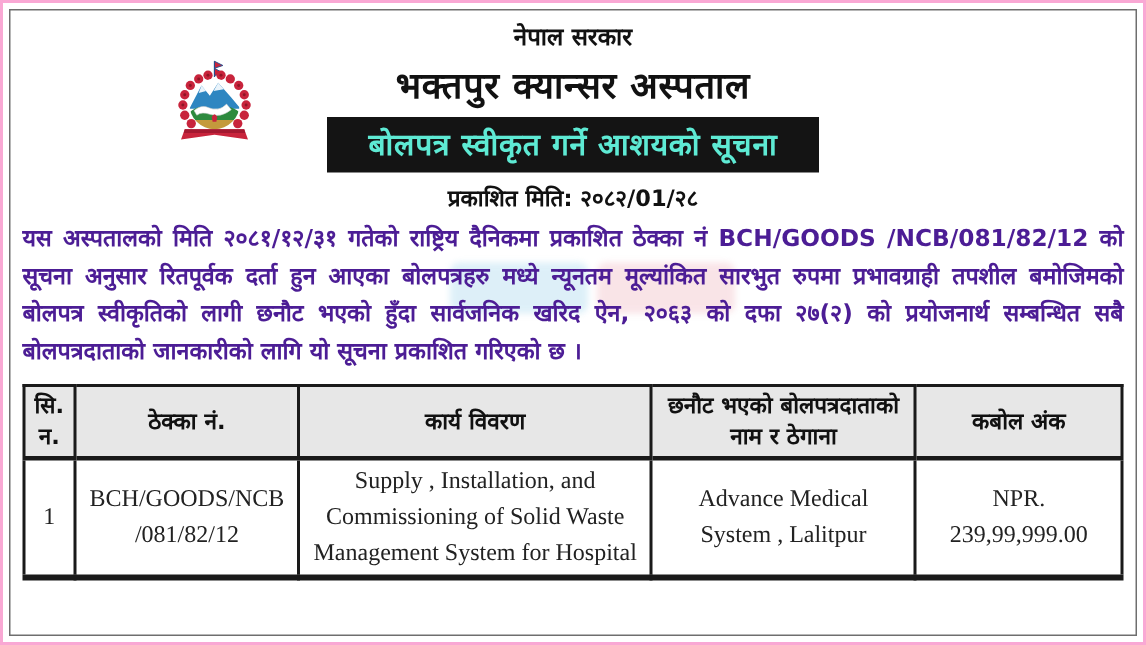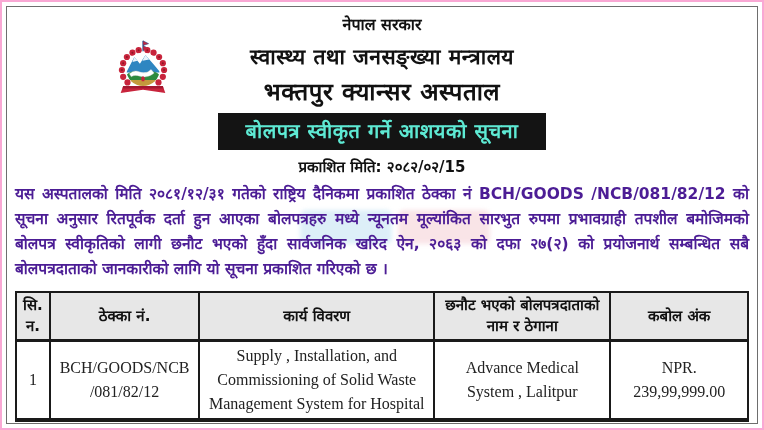--- a/index.html
+++ b/index.html
@@ -137,30 +137,29 @@
         <path d="M28,56 q8,-7 16,-3 q10,5 19,-4 l5,6 q-11,9 -23,5 q-9,-3 -14,1 Z" fill="#ffffff" stroke="#cfcfcf" stroke-width="0.6"></path>
 
         <path d="M26,66 L74,66 L70,77 Q50,83 30,77 Z" fill="#c49a3c"></path>
         <path d="M47,63 q3,-6 6,0 l-1,5 l-4,0 Z" fill="#c8243c"></path>
       </g>
 
       <path d="M18,76 L82,76 L86,87 L50,82 L14,87 Z" fill="#c8243c"></path>
       <path d="M18,76 L82,76 L83,80 L17,80 Z" fill="#a31830"></path>
     </svg>
 
-    <div class="ministry">स्वास्थ्य तथा जनसङ्ख्या मन्त्रालय</div>
     <div class="hospital">भक्तपुर क्यान्सर अस्पताल</div>
 
     <div class="banner-wrap">
       <div class="banner">बोलपत्र स्वीकृत गर्ने आशयको सूचना</div>
     </div>
 
     <div class="published">
       <span>प्रकाशित मिति:</span>
-      <span>२०८२/०२/15</span>
+      <span>२०८२/01/२८</span>
     </div>
 
     <div class="body-wrap">
       <div class="watermark">
         <div class="wm-blue"></div>
         <div class="wm-red"></div>
       </div>
       <p class="body-text">यस अस्पतालको मिति २०८१/१२/३१ गतेको राष्ट्रिय दैनिकमा प्रकाशित ठेक्का नं BCH/GOODS /NCB/081/82/12 को सूचना अनुसार रितपूर्वक दर्ता हुन आएका बोलपत्रहरु मध्ये न्यूनतम मूल्यांकित सारभुत रुपमा प्रभावग्राही तपशील बमोजिमको बोलपत्र स्वीकृतिको लागी छनौट भएको हुँदा सार्वजनिक खरिद ऐन, २०६३ को दफा २७(२) को प्रयोजनार्थ सम्बन्धित सबै बोलपत्रदाताको जानकारीको लागि यो सूचना प्रकाशित गरिएको छ ।</p>
     </div>
 

